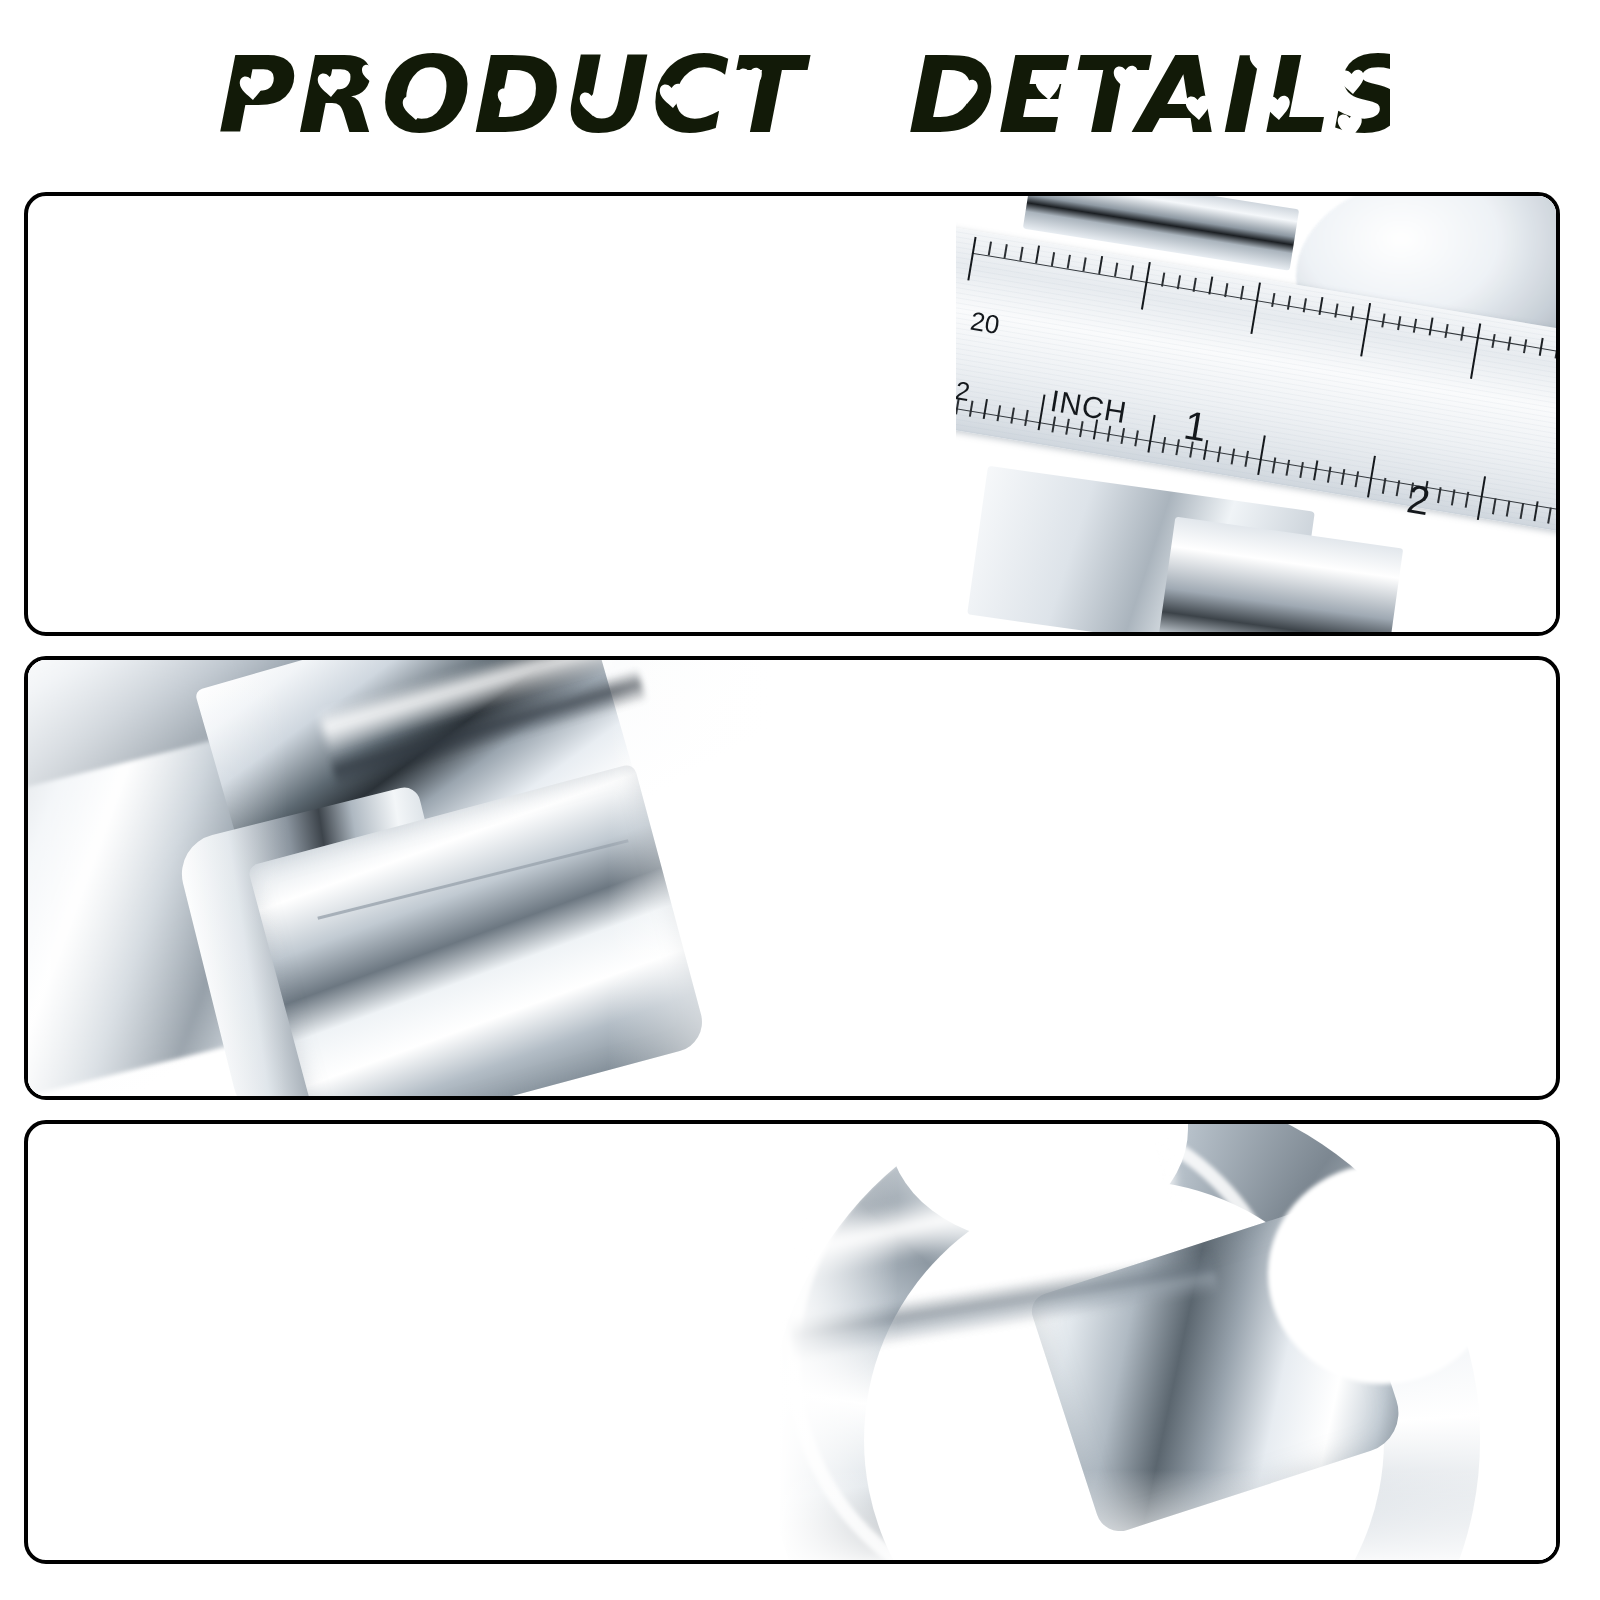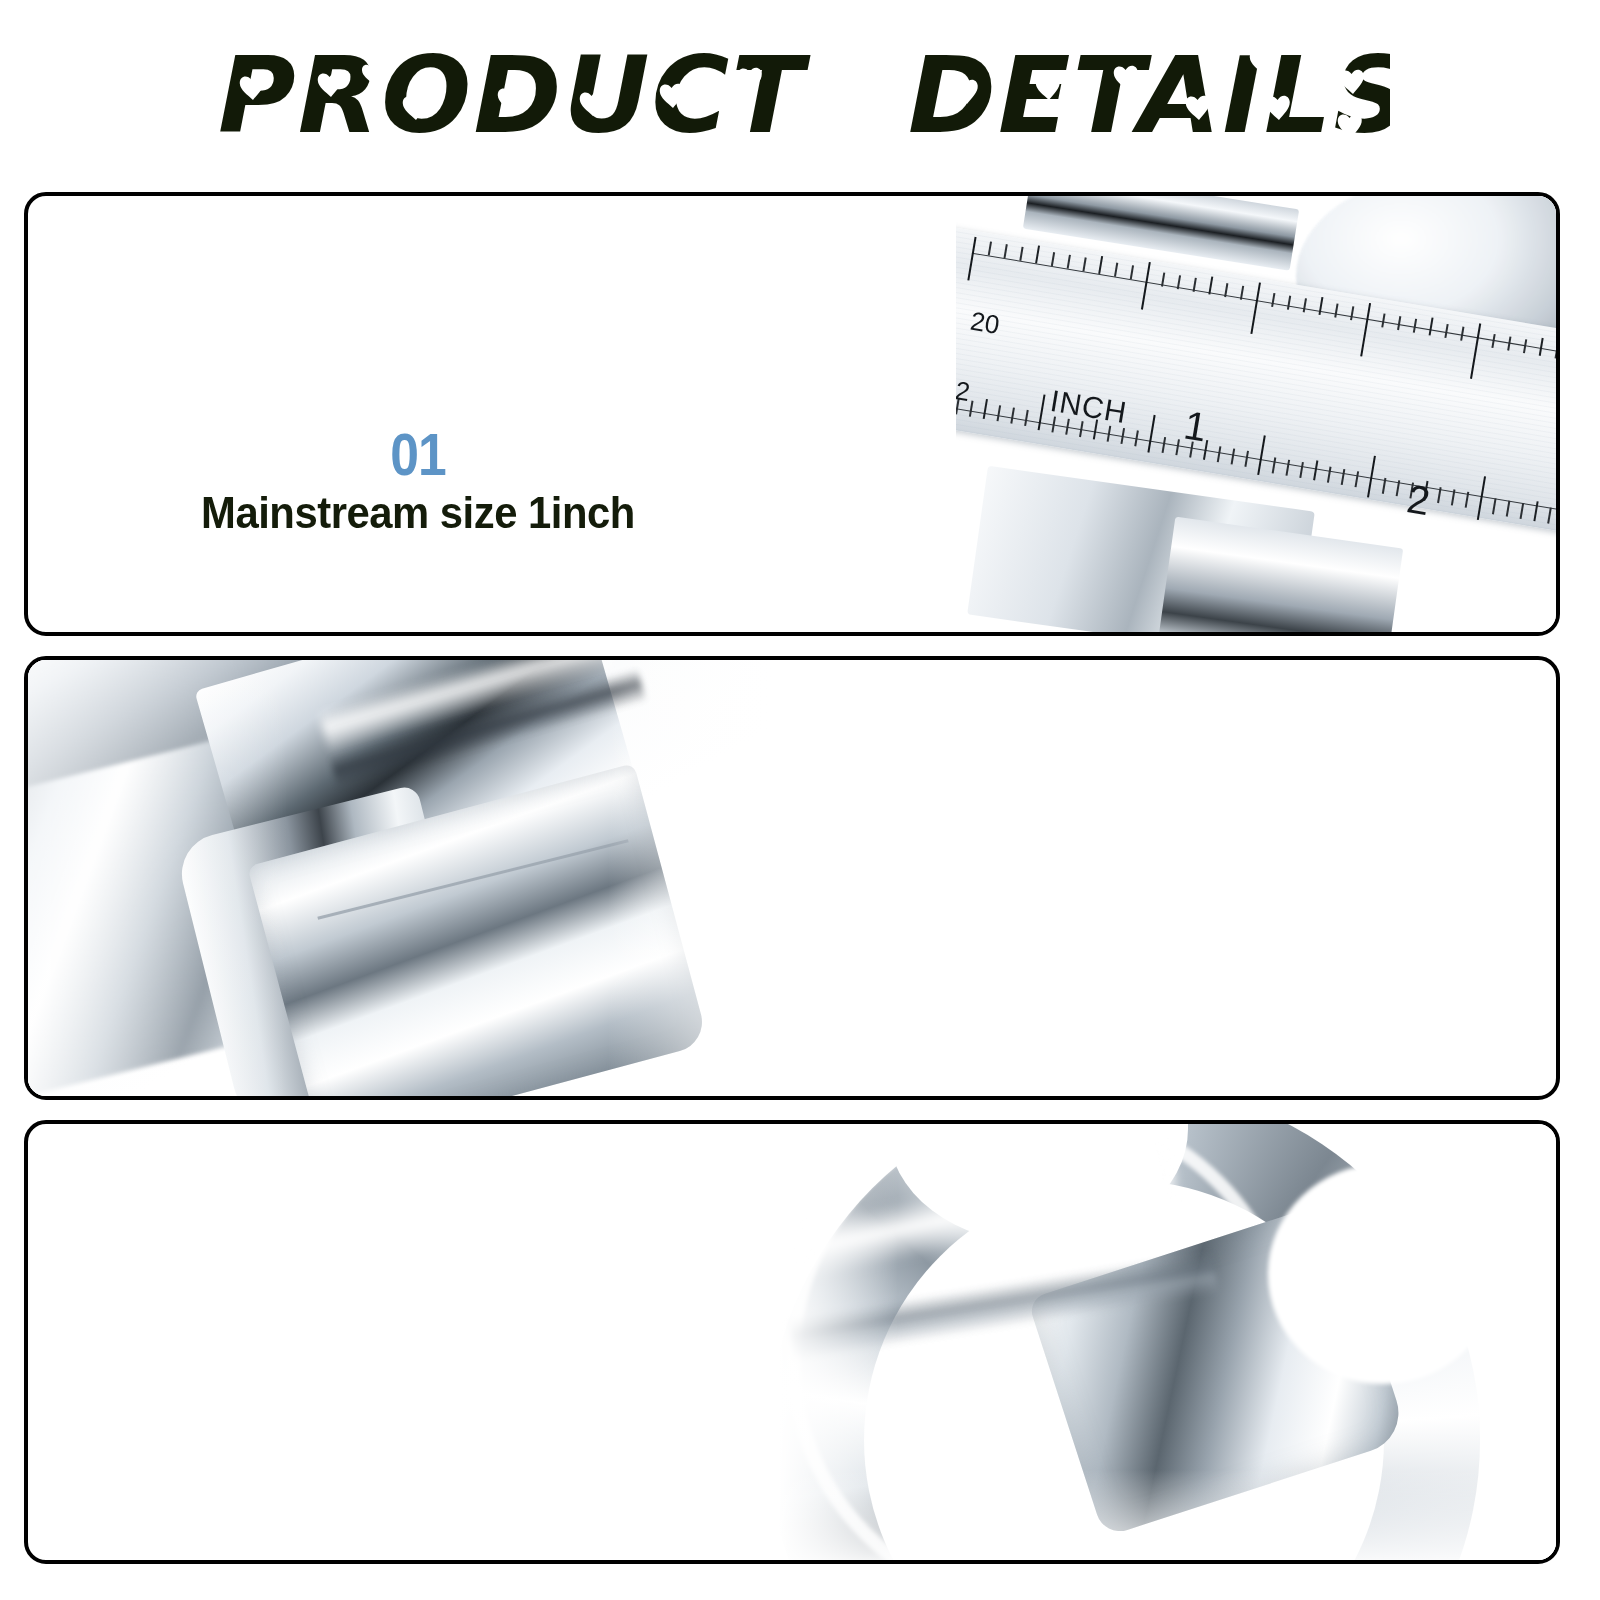--- a/index.html
+++ b/index.html
@@ -383,24 +383,20 @@
       <div class="tick" style="left:642px;top:178px;height:16px;"></div>
 
       <span class="rlabel l20">20</span>
       <span class="rlabel l32">32</span>
       <span class="rlabel inch">INCH</span>
       <span class="rlabel n1">1</span>
       <span class="rlabel n2">2</span>
     </div>
   </div>
 
-  <div class="txt" id="text-1">
-    <span class="num">01</span>
-    <span class="headline">Mainstream size 1inch</span>
-  </div>
 </div>
 
 <div class="panel" id="panel-2">
 
   <div class="photo" id="photo-clamp">
     <div class="cl cl-a"></div>
     <div class="cl cl-b"></div>
     <div class="cl cl-c"></div>
     <div class="cl cl-e"></div>
     <div class="cl cl-d"></div>

